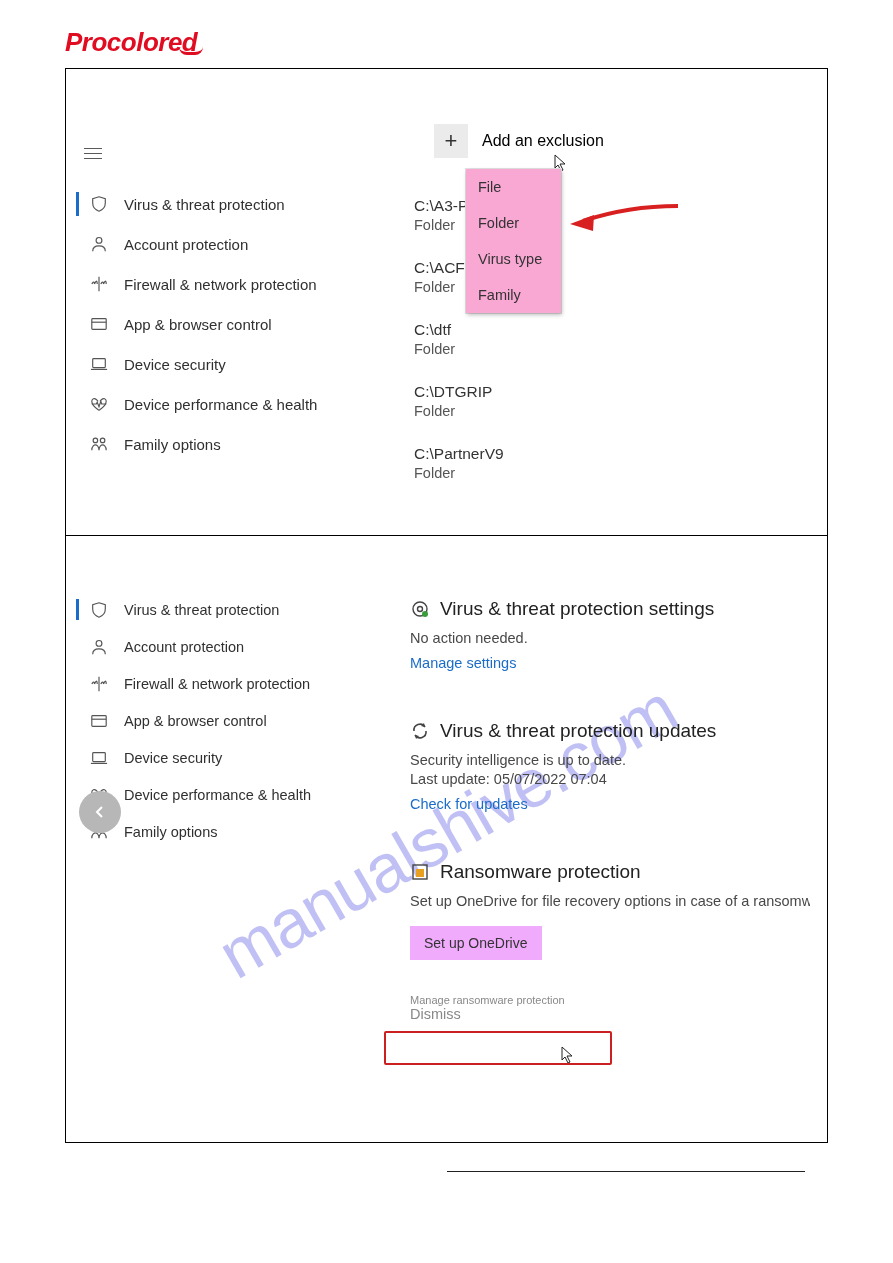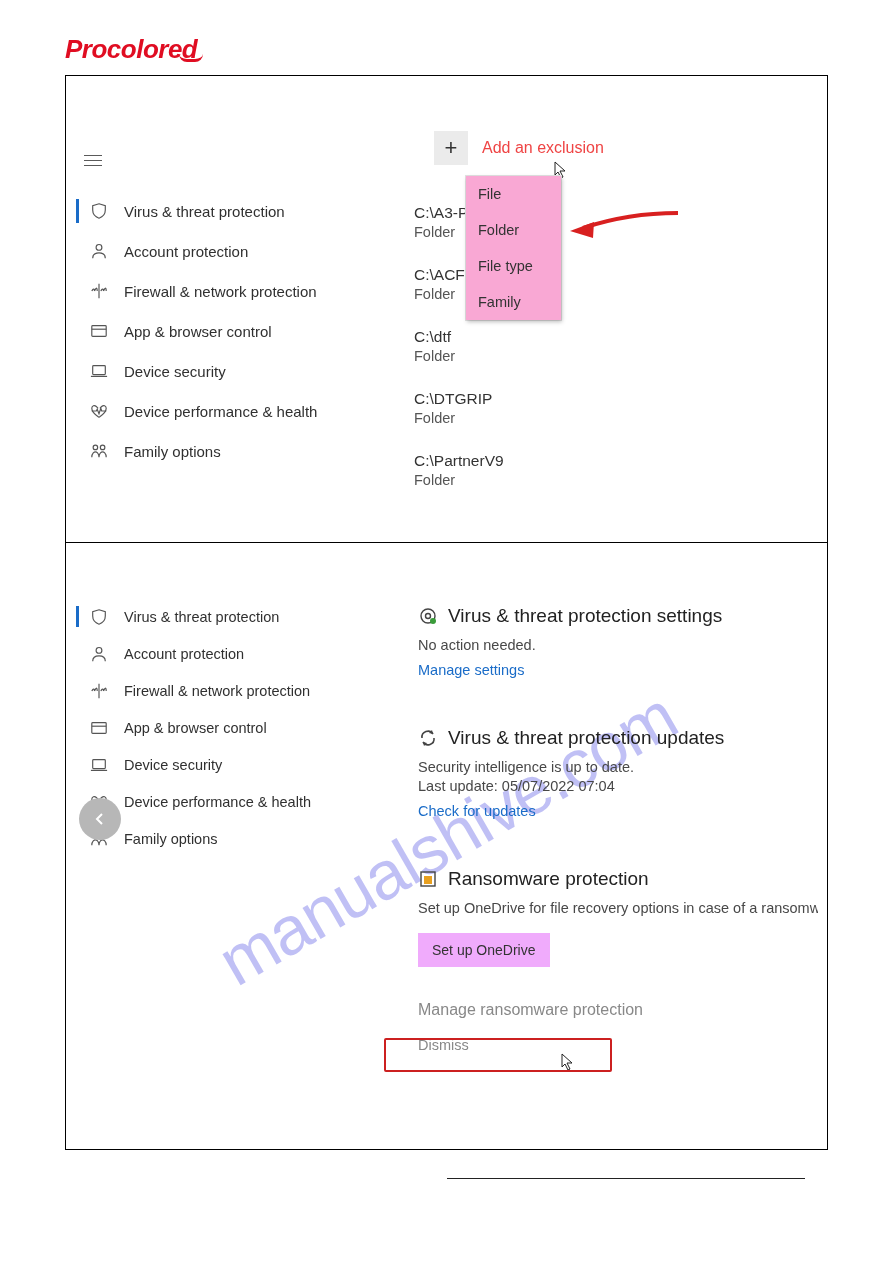--- a/index.html
+++ b/index.html
@@ -1,36 +1,36 @@
 <!DOCTYPE html>
 <html><head>
 <meta charset="utf-8">
 <style>
   * { box-sizing: border-box; margin: 0; padding: 0; }
   body { font-family: "Segoe UI", Arial, sans-serif; background: #fff; width: 893px; position: relative; }
-  .page { padding: 9px 20px; }
+  .page { padding: 2px 20px; }
   .logo { padding: 25px 0 10px 45px; }
   .logo-text { font-size: 26px; font-weight: 700; color: #e00d22; font-style: italic; letter-spacing: -0.5px; }
   .logo-smile { display: inline-block; width: 24px; height: 8px; border-bottom: 3px solid #e00d22; border-radius: 0 0 12px 12px; margin-left: -18px; vertical-align: -4px; }
 
   .outer-box { border: 1px solid #000; margin: 0 45px; }
 
   
   .panel1 { position: relative; border-bottom: 1px solid #000; height: 467px; overflow: hidden; }
   .hamburger { position: absolute; left: 18px; top: 75px; cursor: pointer; }
   .hamburger .bar { width: 18px; height: 1px; background: #5a5a5a; margin: 4px 0; }
   .nav1 { position: absolute; left: 14px; top: 115px; }
   .nav-item { display: flex; align-items: center; height: 40px; padding: 0 4px 0 8px; font-size: 15px; color: #303030; width: 270px; cursor: pointer; position: relative; }
   .nav-item.active::before { content: ""; position: absolute; left: -4px; top: 8px; bottom: 8px; width: 3px; background: #1a6cc8; }
   .nav-icon { width: 22px; height: 22px; display: inline-flex; align-items: center; justify-content: center; margin-right: 14px; color: #555; }
   .nav-icon svg { width: 18px; height: 18px; stroke: #555; fill: none; stroke-width: 1.3; }
 
   .add-exclusion { position: absolute; left: 368px; top: 55px; display: flex; align-items: center; }
   .plus-box { width: 34px; height: 34px; background: #ebebeb; display: flex; align-items: center; justify-content: center; font-size: 22px; color: #333; margin-right: 14px; }
-  .add-text { font-size: 16px; color: #ef4444; }
+  .add-text { font-size: 16px; color: #000000; }
 
   .cursor-arrow { position: absolute; width: 14px; height: 18px; pointer-events: none; }
 
   .dropdown { position: absolute; left: 400px; top: 100px; width: 95px; background: #f9a8d4; box-shadow: 1px 2px 4px rgba(0,0,0,0.25), 0 0 0 1px #e2e2e2; }
   .dropdown-item { padding: 10px 12px; font-size: 14.5px; color: #333; cursor: pointer; }
 
   .red-arrow { position: absolute; left: 452px; top: 132px; pointer-events: none; }
 
   .exclusions { position: absolute; left: 348px; top: 128px; }
   .excl { margin-bottom: 26px; }
@@ -38,31 +38,31 @@
   .excl-type { font-size: 14.5px; color: #555; margin-top: 2px; }
 
   
   .panel2 { position: relative; height: 606px; overflow: hidden; }
   .nav2 { position: absolute; left: 14px; top: 55px; }
   .nav2 .nav-item { height: 37px; font-size: 14.5px; }
 
   .grey-circle { position: absolute; left: 13px; top: 255px; width: 42px; height: 42px; background: #b7b7b7; border-radius: 50%; display: flex; align-items: center; justify-content: center; }
   .grey-circle svg { stroke: #fff; fill: none; stroke-width: 2; width: 12px; height: 12px; }
 
-  .content2 { position: absolute; left: 352px; top: 62px; width: 400px; }
+  .content2 { position: absolute; left: 344px; top: 62px; width: 400px; }
   .section { margin-bottom: 48px; }
   .sec-head { display: flex; align-items: center; margin-bottom: 10px; }
   .sec-icon { width: 20px; height: 20px; margin-right: 10px; display: inline-flex; align-items: center; justify-content: center; }
   .sec-title { font-size: 19px; font-weight: 500; color: #222; }
   .sec-text { font-size: 14.5px; color: #484848; margin: 3px 0; }
   .link { color: #1a6cc8; font-size: 14.5px; cursor: pointer; margin-top: 6px; display: inline-block; }
   .btn-grey { background: #f0abfc; border: none; padding: 9px 14px; font-size: 14px; color: #333; margin-top: 14px; cursor: pointer; }
   .red-box { border: 2.5px solid #cc2020; position: absolute; left: 318px; top: 495px; width: 228px; height: 34px; pointer-events: none; border-radius: 2px; }
-  .dismiss-text { font-size: 14.5px; color: #888; margin-top: 18px; }
-  .mrp-text { font-size: 16px; color: #888; }
+  .dismiss-text { font-size: 14.5px; color: #888; }
+  .mrp-text { font-size: 11px; color: #888; }
 
   .watermark { position: absolute; left: 50%; top: 50%; transform: translate(-50%, -60%) rotate(-30deg); font-size: 68px; color: rgba(90, 90, 230, 0.38); font-weight: 400; pointer-events: none; user-select: none; white-space: nowrap; letter-spacing: -1px; }
 
   .page-rule { margin: 28px 0 0 50%; width: 42%; border: none; border-top: 1px solid #222; }
 </style>
 </head>
 <body>
 
 <div class="page">
   <div class="logo">
@@ -172,21 +172,21 @@
           </div>
           <div class="excl">
             <div class="excl-path">C:\PartnerV9</div>
             <div class="excl-type">Folder</div>
           </div>
         </div>
 
       <div class="dropdown" id="dropdown1">
           <div class="dropdown-item">File</div>
           <div class="dropdown-item">Folder</div>
-          <div class="dropdown-item">File type</div>
+          <div class="dropdown-item">Virus type</div>
           <div class="dropdown-item">Family</div>
         </div>
 
       <svg class="red-arrow" width="170" height="30" viewBox="0 0 170 30">
         <path d="M 160 5 Q 110 5 65 20" stroke="#d82020" stroke-width="4" fill="none"></path>
         <path d="M 52 23 L 76 14 L 75 30 Z" fill="#d82020"></path>
       </svg>
 
     </div>
 

